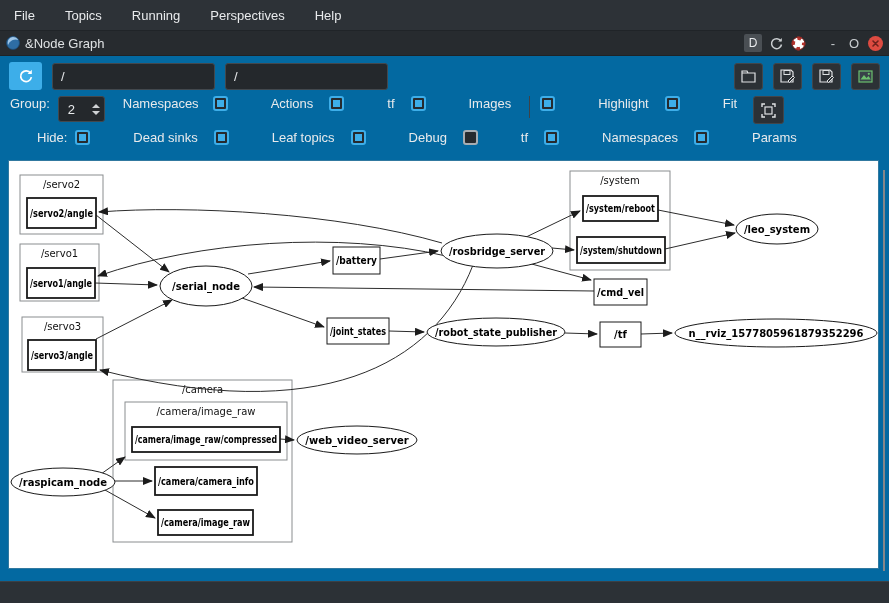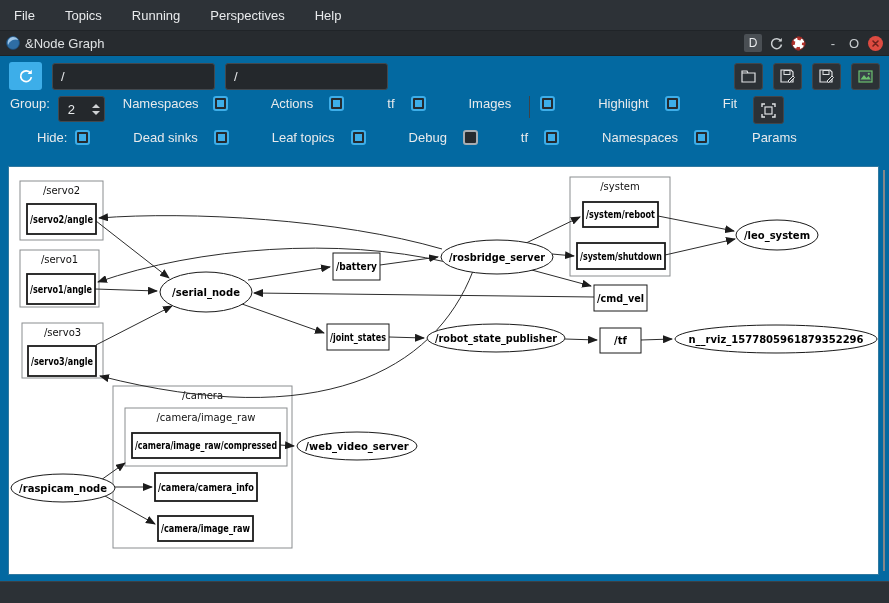--- a/index.html
+++ b/index.html
@@ -55,21 +55,21 @@
   .cb-item { display:flex; align-items:center; margin-right:16px;gap:36px; }
   .cb { width:15px; height:15px; border:2px solid #3daee9; border-radius:3px; background:#262a2e;
         display:inline-flex; align-items:center; justify-content:center; margin-right:7px; flex:0 0 auto; }
   .cb .fill { width:7px; height:7px; background:#3daee9; }
   .cb.unchecked { border-color:#a7adb2; }
   .vsep { width:1px; height:22px; background:#24282c; border-right:1px solid #3e4348; margin:0 10px 0 2px; }
   .fit-btn { width:31px; height:28px; background:#2c3136; border:1px solid #41464b; border-radius:3px;
              display:flex; align-items:center; justify-content:center; }
 
   
-  .canvas { position:absolute; left:8px; top:166px; width:871px; height:409px;
+  .canvas { position:absolute; left:8px; top:160px; width:871px; height:409px;
             background:#ffffff; border:1px solid #3179a0; }
   .vscroll { position:absolute; left:883px; top:170px; width:2px; height:401px; background:#84878a; }
   .bottom-sep { position:absolute; left:0; top:581px; width:889px; height:1px; background:#3c4045; }
   .bottom-strip { position:absolute; left:0; top:582px; width:889px; height:21px; background:#2c3136; }
 
   svg text { font-family:"DejaVu Sans","Liberation Sans",sans-serif; }
 </style>
 </head>
 <body>
 

